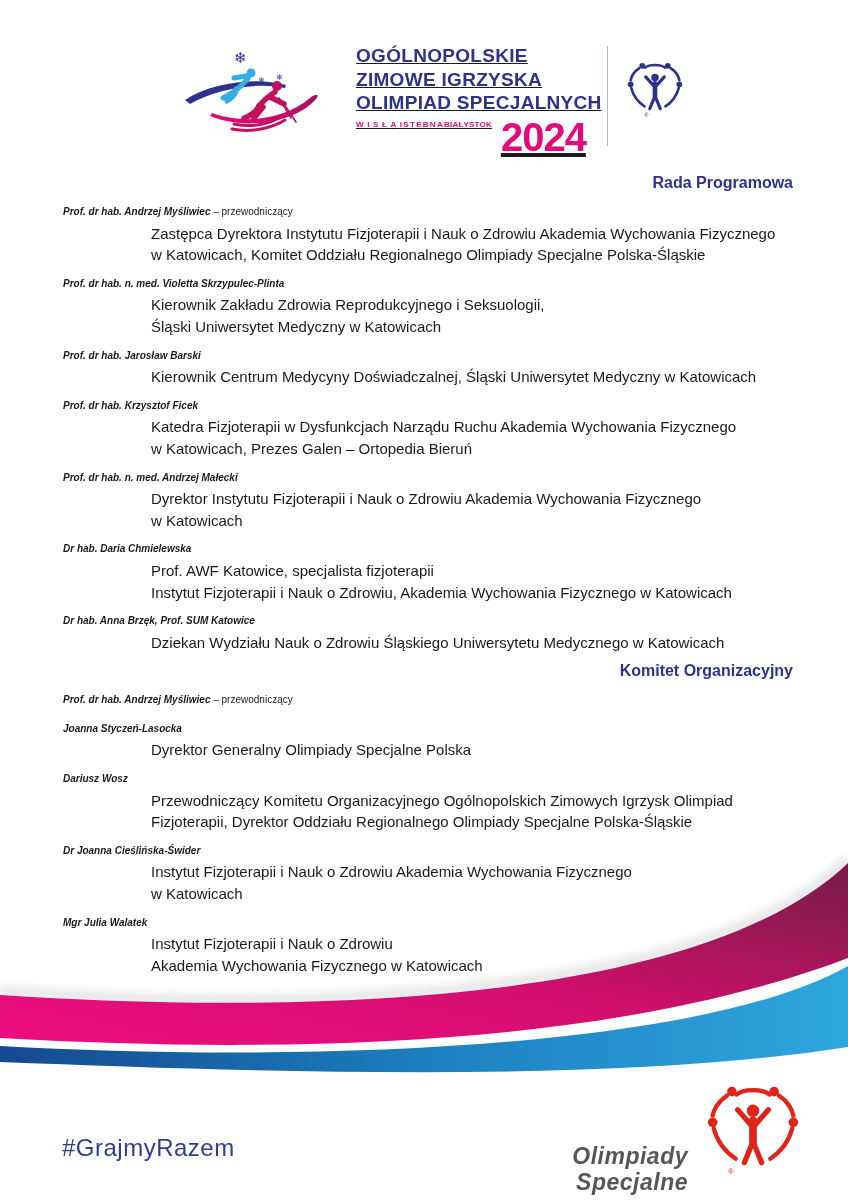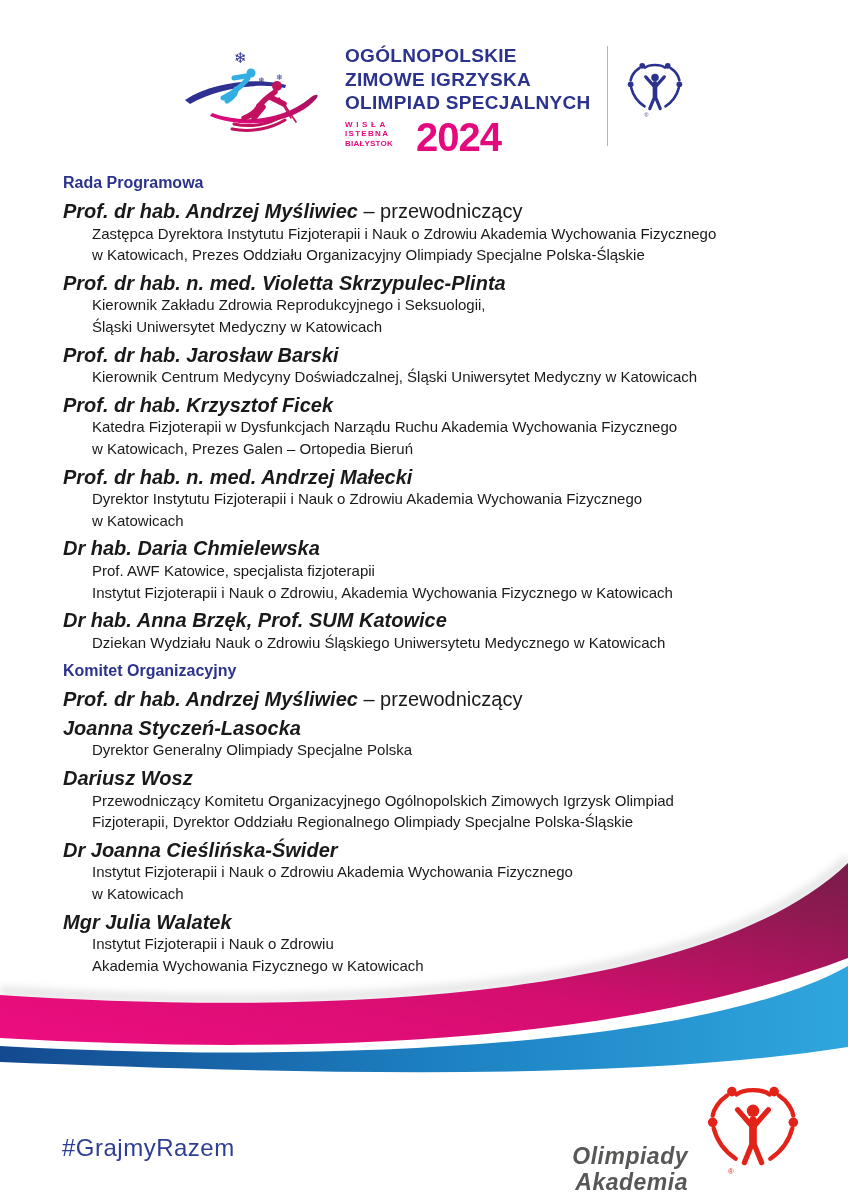--- a/index.html
+++ b/index.html
@@ -2,40 +2,40 @@
 <html lang="pl"><head>
 <meta charset="utf-8">
 <style>
   html,body{margin:0;padding:0;background:#ffffff;}
   .page{
     position:relative;width:848px;height:1200px;margin:0 auto;background:#fff;
     overflow:hidden;font-family:"Liberation Sans",sans-serif;color:#1a1a1a;
   }
   
   .logo-winter{position:absolute;left:182px;top:36px;width:150px;height:115px;}
-  .title-block{position:absolute;left:345px;top:44px;}
+  .title-block{position:absolute;left:356px;top:44px;text-decoration:underline;}
   .title-line{font-size:19px;line-height:23.5px;font-weight:bold;color:#2b338c;letter-spacing:.3px;}
   .venue-row{display:flex;align-items:flex-start;margin-top:5px;}
-  .venue-stack{display:flex;flex-direction:column;}
+  .venue-stack{display:flex;flex-direction:row;}
   .venue-line{font-size:8px;line-height:9.5px;font-weight:bold;color:#e5097e;}
   .v1{letter-spacing:3.6px;}
   .v2{letter-spacing:1.3px;}
   .v3{letter-spacing:.2px;}
-  .year{font-size:40px;line-height:34px;font-weight:bold;color:#e5097e;margin-left:23px;letter-spacing:-1px;}
+  .year{font-size:40px;line-height:34px;font-weight:bold;color:#e5097e;margin-left:9px;letter-spacing:-1px;}
   .header-divider{position:absolute;left:607px;top:46px;width:1px;height:100px;background:#a9b6d4;}
   .logo-so-header{position:absolute;left:626px;top:60px;width:58px;height:58px;color:#2b338c;}
   
   .sections{position:absolute;left:63px;top:172px;width:730px;}
-  .sec-heading{margin:0 0 7px 0;font-size:16px;line-height:22px;font-weight:bold;color:#2b338c;}
+  .sec-heading{margin:0 0 7px 0;font-size:16px;line-height:22px;font-weight:bold;color:#2b338c;text-align:right;}
   .section + .section .sec-heading{}
   .entry{margin-bottom:7px;}
-  .entry-nameline{font-size:20px;line-height:21.6px;white-space:nowrap;}
+  .entry-nameline{font-size:10px;line-height:21.6px;white-space:nowrap;}
   .entry-name{font-weight:bold;font-style:italic;}
   .entry-suffix{font-weight:normal;font-style:normal;}
-  .entry-desc{margin-left:29px;font-size:15px;line-height:21.6px;white-space:nowrap;}
+  .entry-desc{margin-left:88px;font-size:15px;line-height:21.6px;white-space:nowrap;}
   
   .waves{position:absolute;left:0;top:845px;width:848px;height:260px;display:block;}
   .hashtag{position:absolute;left:62px;top:1134px;font-size:24px;font-weight:500;color:#2e3e92;letter-spacing:.5px;}
   .wordmark{position:absolute;left:430px;top:1143px;width:258px;text-align:right;color:#575756;}
   .wm-line{font-size:23px;line-height:26px;font-weight:800;font-style:italic;letter-spacing:.5px;}
   .wm-sub{font-size:20px;line-height:25px;font-weight:400;font-style:italic;color:#6a6a69;margin-top:2px;}
   .logo-so-red{position:absolute;left:705px;top:1082px;width:96px;height:96px;color:#e2231a;}
   .hidden-defs{position:absolute;width:0;height:0;overflow:hidden;}
 </style>
 </head>
@@ -127,21 +127,21 @@
     <use href="#so-mark"></use>
     <text x="32" y="99" font-size="9" fill="currentColor">®</text>
   </svg>
 
   <div class="sections" id="sections">
       <section class="section">
         <h2 class="sec-heading">Rada Programowa</h2>
         <div class="entry">
           <div class="entry-nameline"><span class="entry-name">Prof. dr hab. Andrzej Myśliwiec</span><span class="entry-suffix"> – przewodniczący</span></div>
           <div class="entry-desc">Zastępca Dyrektora Instytutu Fizjoterapii i Nauk o Zdrowiu Akademia Wychowania Fizycznego</div>
-          <div class="entry-desc">w Katowicach, Prezes Oddziału Organizacyjny Olimpiady Specjalne Polska-Śląskie</div>
+          <div class="entry-desc">w Katowicach, Komitet Oddziału Regionalnego Olimpiady Specjalne Polska-Śląskie</div>
         </div>
         <div class="entry">
           <div class="entry-nameline"><span class="entry-name">Prof. dr hab. n. med. Violetta Skrzypulec-Plinta</span></div>
           <div class="entry-desc">Kierownik Zakładu Zdrowia Reprodukcyjnego i Seksuologii,</div>
           <div class="entry-desc">Śląski Uniwersytet Medyczny w Katowicach</div>
         </div>
         <div class="entry">
           <div class="entry-nameline"><span class="entry-name">Prof. dr hab. Jarosław Barski</span></div>
           <div class="entry-desc">Kierownik Centrum Medycyny Doświadczalnej, Śląski Uniwersytet Medyczny w Katowicach</div>
         </div>
@@ -211,21 +211,21 @@
     </defs>
     <path d="M 0,146 C 300,166 700,156 848,14" stroke="#8e8e96" stroke-width="7" fill="none" opacity="0.3" filter="url(#soft)"></path>
     <path d="M 0,150 C 300,170 700,160 848,18 L 848,113 C 620,200 300,210 0,193 Z" fill="url(#gradMag)"></path>
     <path d="M 0,201 C 300,218 700,205 848,121 L 848,202 C 620,238 280,228 0,217 Z" fill="url(#gradBlue)"></path>
   </svg>
 
   <div class="hashtag">#GrajmyRazem</div>
 
   <div class="wordmark">
     <div class="wm-line">Olimpiady</div>
-    <div class="wm-line">Akademia</div>
+    <div class="wm-line">Specjalne</div>
     <div class="wm-sub">Dziekan</div>
   </div>
 
   <svg class="logo-so-red" viewBox="0 0 100 100">
     <use href="#so-mark"></use>
     <text x="24" y="96" font-size="8" fill="currentColor">®</text>
   </svg>
 
 </div>
 

